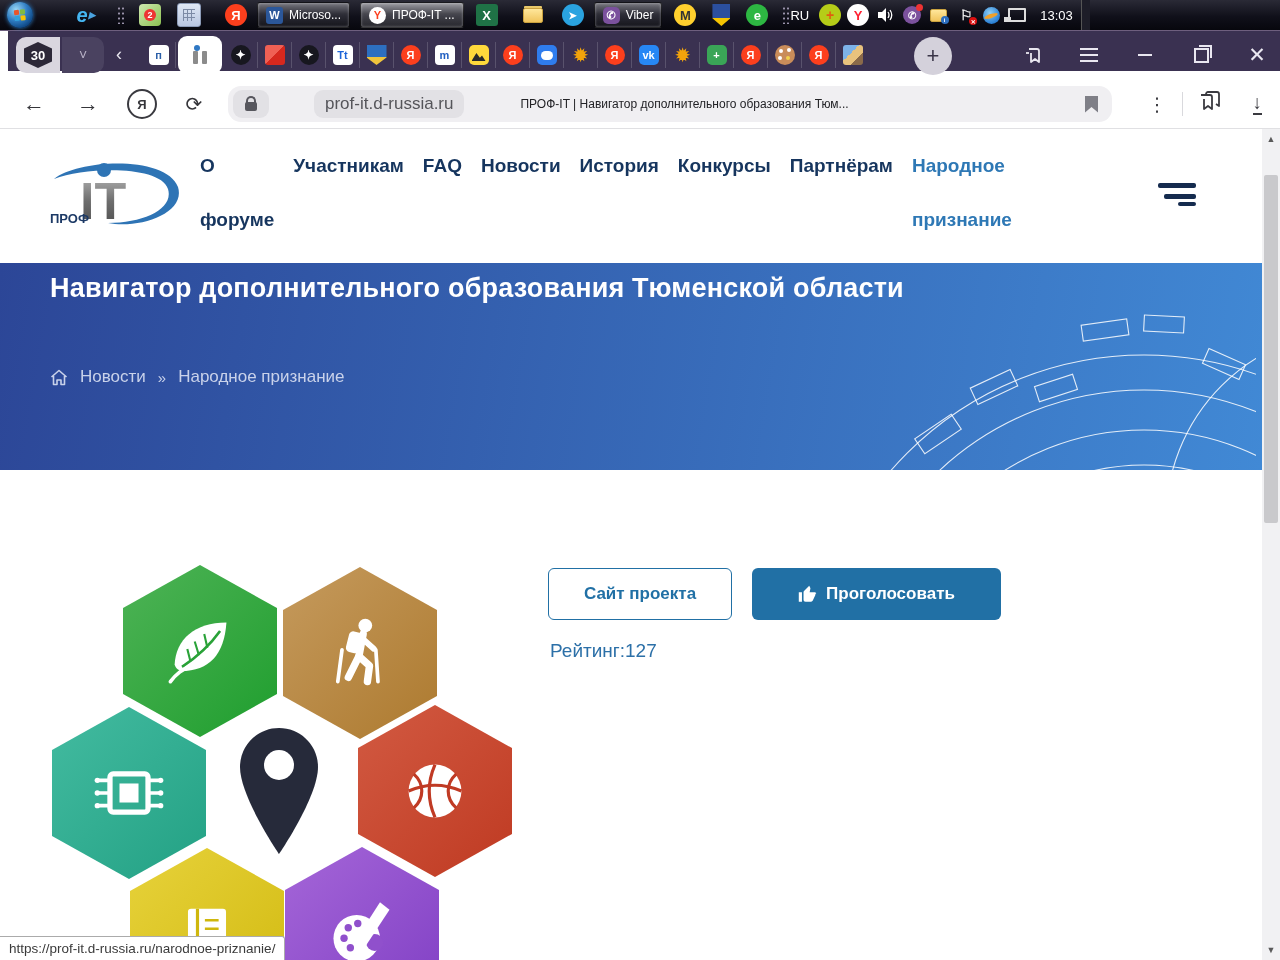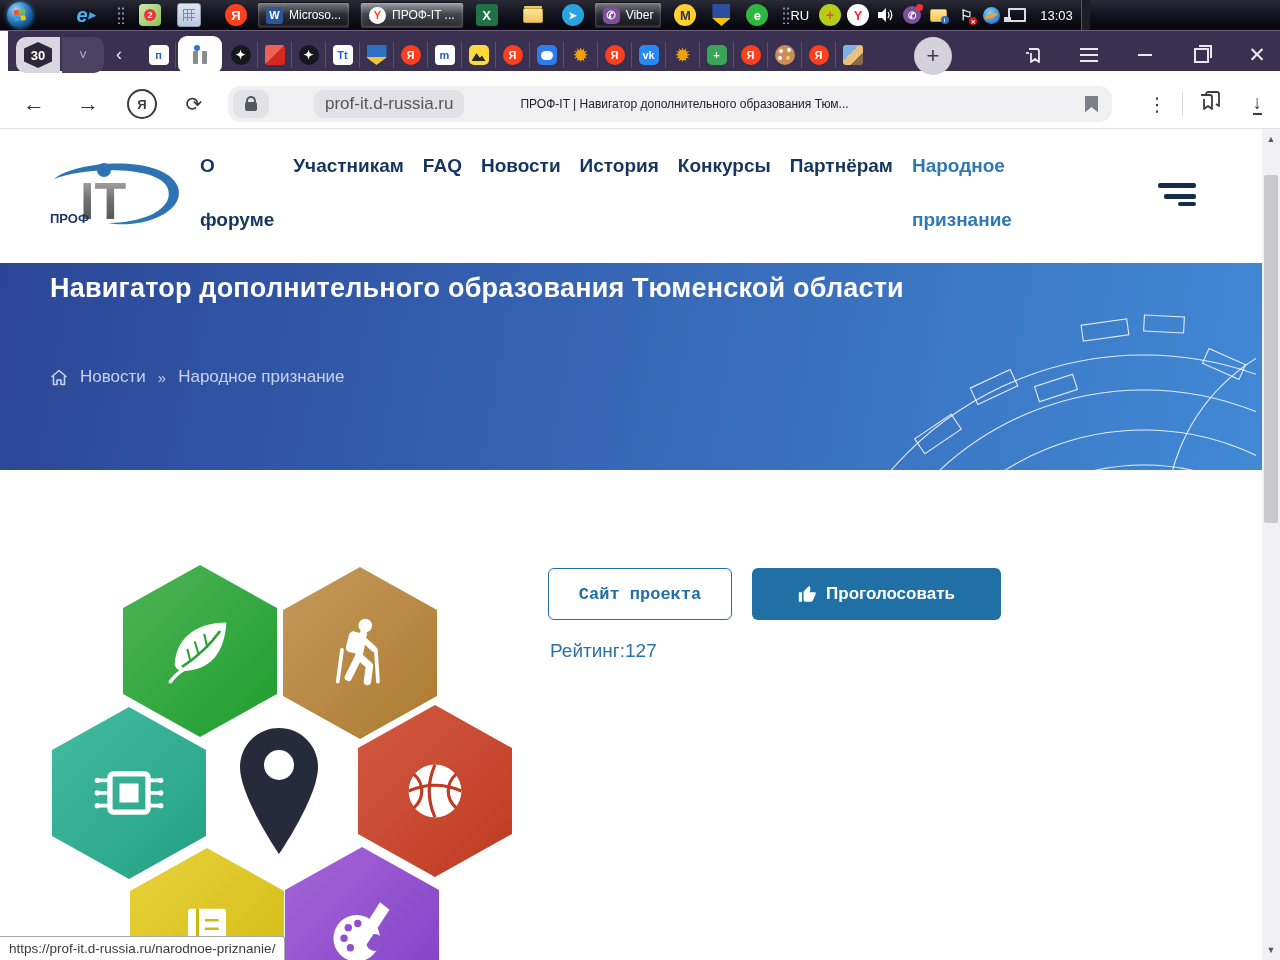--- a/index.html
+++ b/index.html
@@ -464,21 +464,21 @@
       </svg>
     </div>
     <div id="pin-wrap">
       <svg viewBox="0 0 82 132" style="width:82px;height:132px;">
         <path id="pin-path" d="M41 2 C19.4 2 2 19.4 2 41 C2 71 41 128 41 128 C41 128 80 71 80 41 C80 19.4 62.6 2 41 2 Z" fill="#262a3a"></path>
         <circle cx="41" cy="39" r="15" fill="#fff"></circle>
       </svg>
     </div>
   </div>
 
-  <button class="btn" id="site-btn" style="border-color: rgb(33, 112, 165); color: rgb(33, 112, 165); font-family: Liberation Mono, monospace;">
+  <button class="btn" id="site-btn" style="border-color: rgb(33, 112, 165); color: rgb(33, 112, 165);">
     <span>Сайт проекта</span>
   </button>
   <button class="btn" id="vote-btn" style="background: rgb(33, 112, 165);">
     <svg width="19" height="19" viewBox="0 0 24 24">
         <path fill="#fff" d="M1 9h4v12H1V9zm22 2c0-1.1-.9-2-2-2h-6.3l1-4.6v-.3c0-.4-.2-.8-.4-1.1L14.2 1 7.6 7.6C7.2 8 7 8.5 7 9.1v9.4c0 1.4 1.1 2.5 2.5 2.5h7.1c.9 0 1.7-.5 2.1-1.3l3.1-6.8c.1-.3.2-.6.2-.9V11z"></path>
       </svg>
     <span>Проголосовать</span>
   </button>
   <div id="rating" style="color: rgb(44, 112, 168);">Рейтинг:127</div>
 </div>

